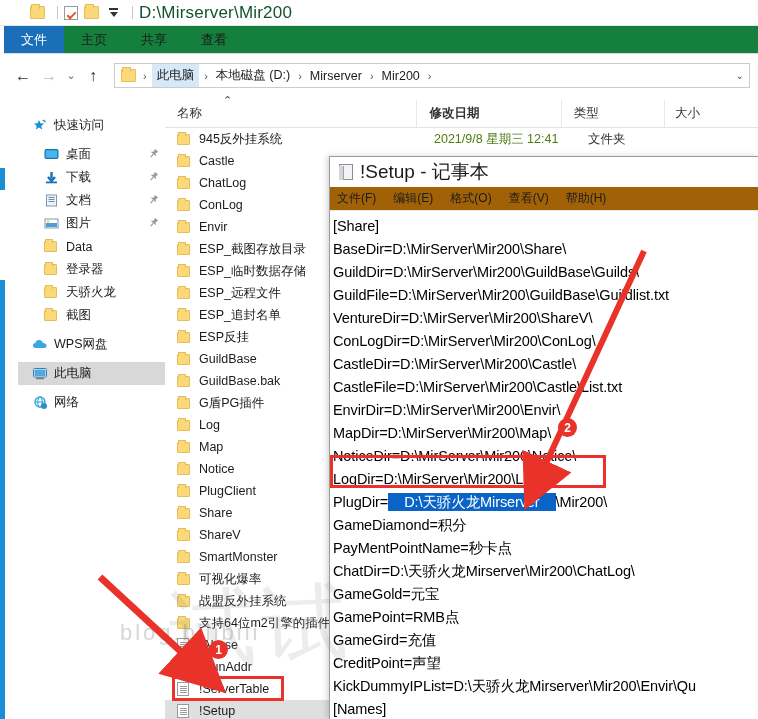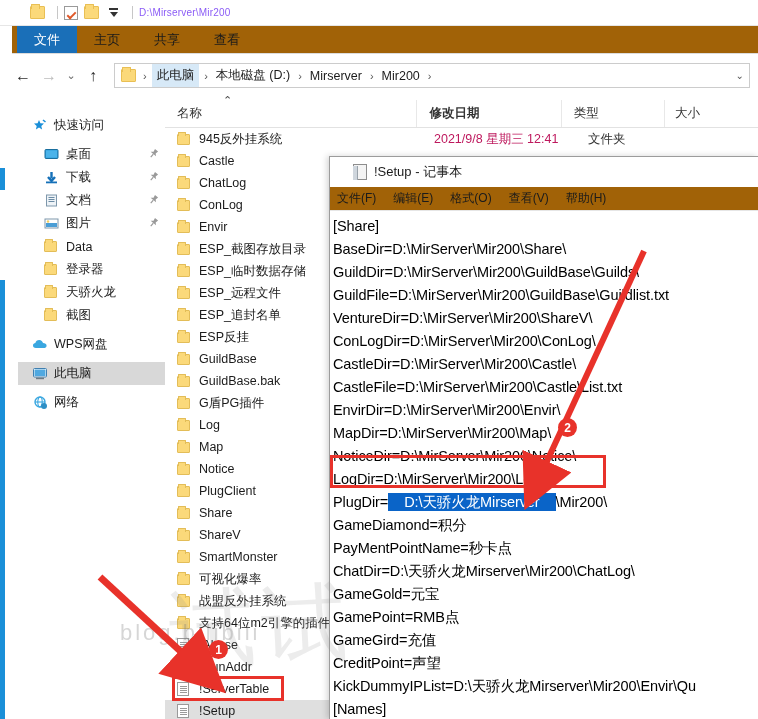--- a/index.html
+++ b/index.html
@@ -42,27 +42,27 @@
     content:""; position:absolute; left:2px; top:5px; width:7px;height:3px;
     border-left:2px solid #e05a2b; border-bottom:2px solid #e05a2b;
     transform:rotate(-45deg);
   }
   .dd-caret {
     width:0;height:0;border-left:4px solid transparent;border-right:4px solid transparent;
     border-top:5px solid #333; margin:0 8px 0 4px;
   }
   .dd-caret-wrap{display:flex;flex-direction:column;align-items:center;margin:0 8px 0 4px;}
   .dd-bar{width:9px;height:2px;background:#333;margin-bottom:2px;}
-  .title-path { color:#8b5cf6; font-size:10px; letter-spacing:.2px; }
+  .title-path { color:#14532d; font-size:17px; letter-spacing:.2px; }
 
   
   .ribbon {
-    position:absolute; top:26px; left:12px; right:0; height:28px;
-    background:#a16207; border-bottom:1px solid #dcdcdc;
-    display:flex; align-items:stretch; padding-left:5px;
+    position:absolute; top:26px; left:4px; right:0; height:28px;
+    background:#15803d; border-bottom:1px solid #dcdcdc;
+    display:flex; align-items:stretch; 
   }
   .rtab {
     display:flex;align-items:center; padding:0 17px; font-size:13px; color:#1b1b1b;
     cursor:default;
   }
   .rtab.active { background:#1a6fb8; color:#fff; }
 
   
   .navbar {
     position:absolute; top:55px; left:0; right:0; height:41px;
@@ -120,40 +120,40 @@
 
   
   .filelist {
     position:absolute; top:128px; left:165px; right:0; bottom:0;
     background:#fff; font-size:12.5px; color:#1b1b1b;
   }
   .frow { height:22px; display:flex; align-items:center; padding-left:12px; }
   .frow.sel { background:#dfdfdf; }
   .frow .ico { width:20px; display:flex; align-items:center; }
   .frow .nm { padding-left:2px; }
-  .frow .date { position:absolute; left:269px; color:#be185d; }
+  .frow .date { position:absolute; left:269px; color:#4d7c0f; }
   .frow .type { position:absolute; left:423px; color:#303030; }
   .doc-ico{
     width:12px;height:14px;background:#fff;border:1px solid #9a9a9a;position:relative;
   }
   .doc-ico::after{
     content:"";position:absolute;left:2px;top:3px;width:7px;height:1px;
     box-shadow:0 2px 0 #9a9a9a,0 4px 0 #9a9a9a,0 6px 0 #9a9a9a;background:#9a9a9a;
   }
 
   
   #notepad {
     position:absolute; left:329px; top:156px; width:429px; height:563px;
     background:#fff; border:1px solid #9c9c9c; border-right:none; border-bottom:none;
     box-shadow:-2px 0 6px rgba(0,0,0,.17);
     overflow:hidden;
   }
   .np-title {
-    height:30px; display:flex; align-items:center; padding-left:23px; background:#fff;
-    font-size:13px; color:#1b1b1b;
+    height:30px; display:flex; align-items:center; padding-left:9px; background:#fff;
+    font-size:19px; color:#1b1b1b;
   }
   .np-ico {
     width:14px;height:16px;background:#f4f4f4;border:1px solid #8d8d8d;margin-right:7px;
     position:relative;
   }
   .np-ico::before{
     content:"";position:absolute;left:-1px;top:1px;width:4px;height:14px;background:#cfd6dd;
     border-right:1px solid #9aa3ab;
   }
   .np-menu {

